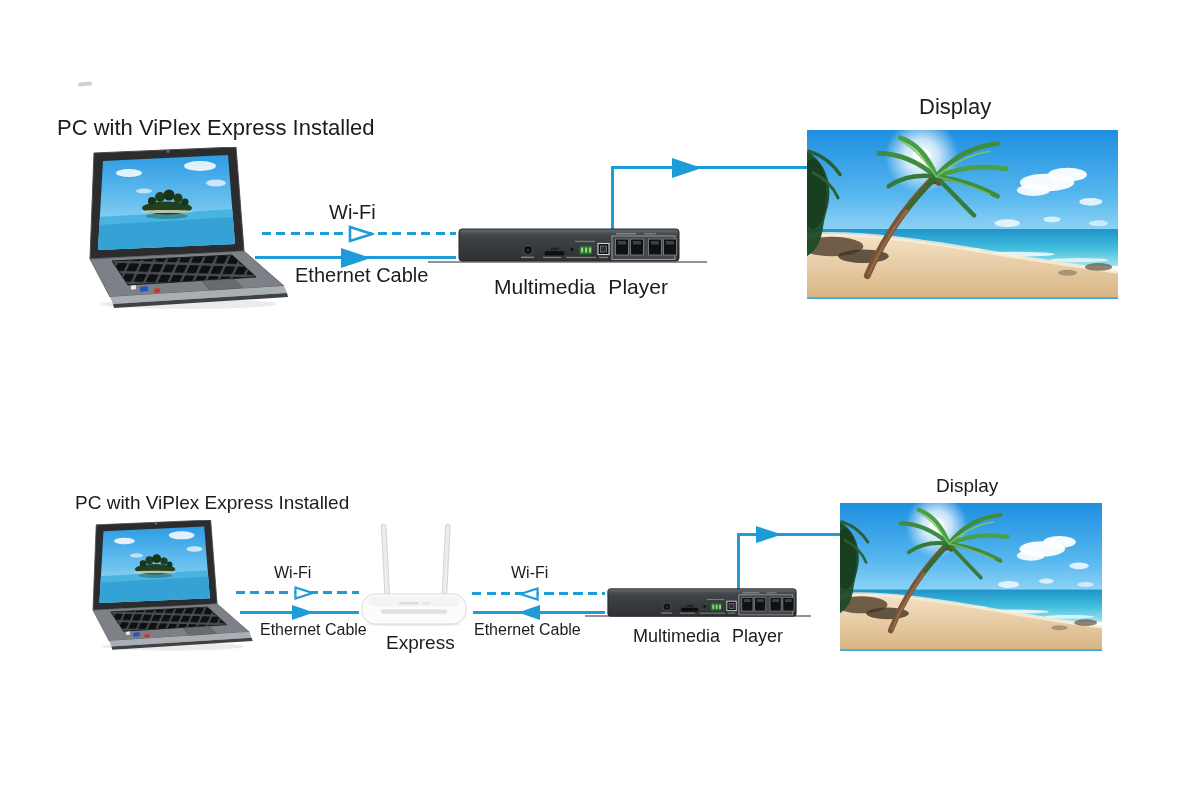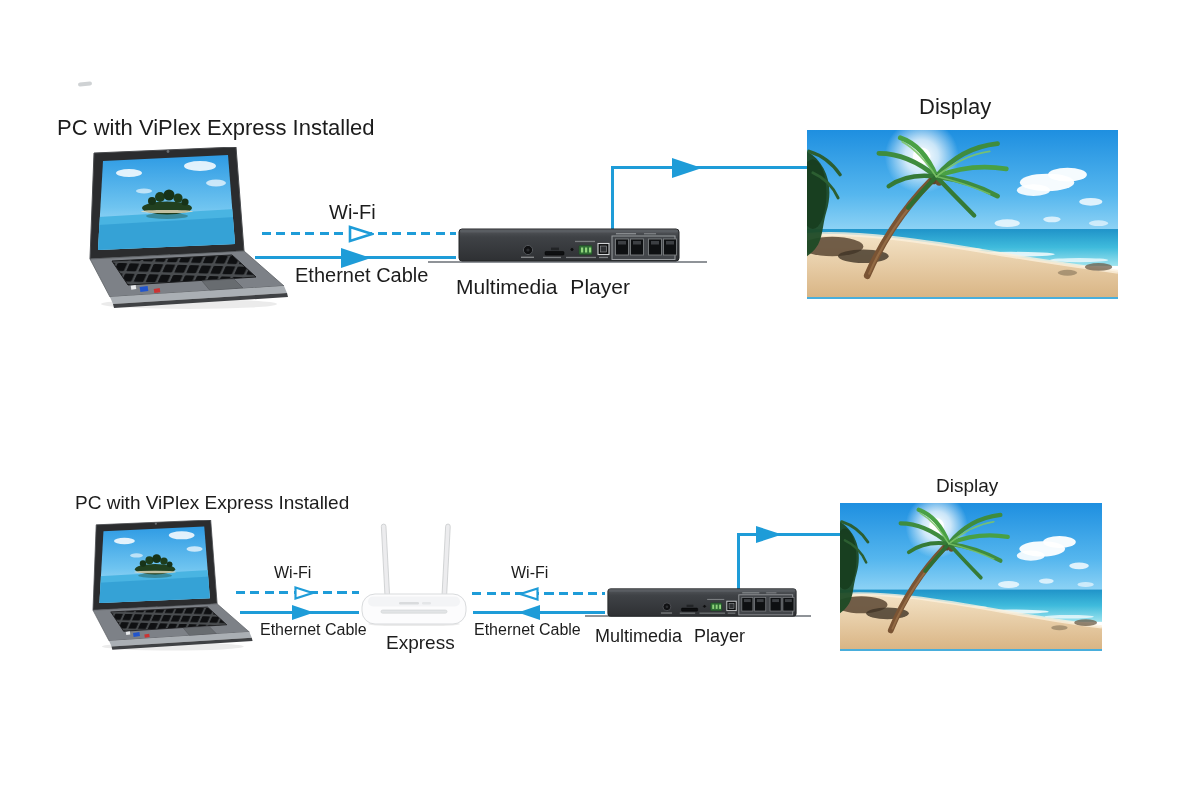--- a/index.html
+++ b/index.html
@@ -16,21 +16,21 @@
   .solid-line{position:absolute;height:3px;background:var(--blue);z-index:1;}
   .vline{position:absolute;width:3px;background:var(--blue);z-index:1;}
   .dash-line{
     position:absolute;height:3px;z-index:1;
     background:repeating-linear-gradient(90deg,var(--blue) 0 9px,transparent 9px 14.5px);
   }
   .arrow{position:absolute;color:var(--blue);z-index:3;line-height:0;}
   .device{position:absolute;z-index:2;line-height:0;}
   .shelf{position:absolute;height:2px;background:var(--gray-line);z-index:0;}
   .display-frame{position:absolute;z-index:2;line-height:0;border-bottom:2px solid #49AEDC;}
-  .player-label{word-spacing:7px;}
+  .player-label{word-spacing:7px;margin-left:38px;}
   .stray{position:absolute;background:#cfd2d4;transform:rotate(-6deg);border-radius:2px;z-index:0;}
 </style>
 </head>
 <body>
 
 <svg width="0" height="0" style="position:absolute" aria-hidden="true">
   <defs>
 
     <linearGradient id="screenSky" x1="0" y1="0" x2="0" y2="1">
       <stop offset="0" stop-color="#2E9BE4"></stop>

